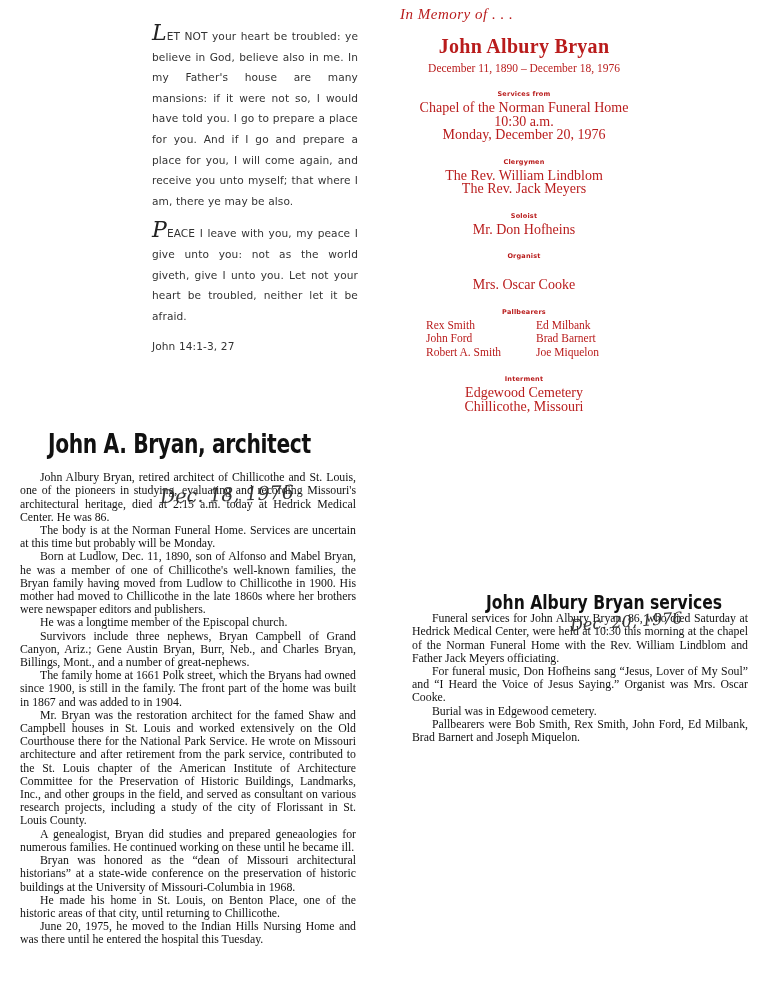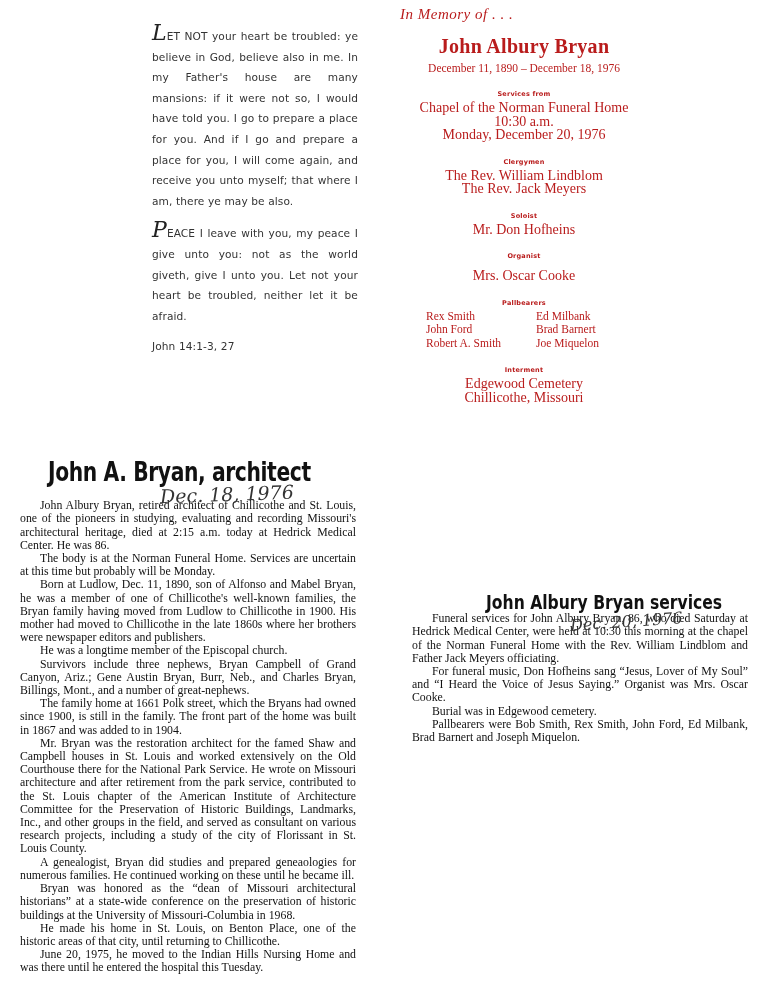--- a/index.html
+++ b/index.html
@@ -15,21 +15,21 @@
   
   .card { left:400px; top:6px; width:248px; font-family:"Liberation Serif", serif; color:#b91c1c; }
   .inmem { font-style:italic; font-size:15px; margin-left:0px; letter-spacing:0.5px; }
   .name { text-align:center; font-size:20px; font-weight:bold; margin-top:12px; letter-spacing:0.3px; }
   .dates { text-align:center; font-size:11.5px; margin-top:4px; }
   .section-label { text-align:center; font-family:"DejaVu Sans", sans-serif; font-size:6.5px; font-weight:bold; margin-top:16px; letter-spacing:0.2px; }
   .line { text-align:center; font-size:14px; line-height:13.5px; }
   .pall { display:grid; grid-template-columns:110px 110px; margin-left:26px; margin-top:3px; font-size:11.5px; line-height:13.5px; }
 
   
-  .obit { left:20px; top:466px; width:336px; font-family:"Liberation Serif", serif; font-size:11.8px; line-height:13.2px; color:#111; }
+  .obit { left:20px; top:438px; width:336px; font-family:"Liberation Serif", serif; font-size:11.8px; line-height:13.2px; color:#111; }
   .obit-title { font-family:"DejaVu Sans", sans-serif; font-weight:bold; font-size:26px; transform:scaleX(0.78); transform-origin:left; margin-left:28px; letter-spacing:-0.5px; white-space:nowrap; }
   .obit p { margin:0; text-indent:20px; text-align:justify; }
   .handwritten { font-family:"DejaVu Serif", serif; font-style:italic; font-size:19px; color:#333; }
   .hw1 { left:160px; top:483px; transform:rotate(-2deg); }
 
   
   .svc { left:412px; top:596px; width:336px; font-family:"Liberation Serif", serif; font-size:11.8px; line-height:13.2px; color:#111; }
   .svc-title { font-family:"DejaVu Sans", sans-serif; font-weight:bold; font-size:20px; transform:scaleX(0.78); transform-origin:left; margin-left:74px; white-space:nowrap; margin-bottom:3px; }
   .svc p { margin:0; text-indent:20px; text-align:justify;font-family:Liberation Serif, serif; }
   .hw2 { left:570px; top:612px; transform:rotate(-4deg); font-size:16px; }
@@ -54,21 +54,21 @@
   <div class="line">Monday, December 20, 1976</div>
 
   <div class="section-label">Clergymen</div>
   <div class="line" style="margin-top:3px">The Rev. William Lindblom</div>
   <div class="line">The Rev. Jack Meyers</div>
 
   <div class="section-label">Soloist</div>
   <div class="line" style="margin-top:3px">Mr. Don Hofheins</div>
 
   <div class="section-label">Organist</div>
-  <div class="line" style="margin-top:9px">Mrs. Oscar Cooke</div>
+  <div class="line" style="margin-top:18px">Mrs. Oscar Cooke</div>
 
   <div class="section-label">Pallbearers</div>
   <div class="pall">
     <span>Rex Smith</span>
     <span>Ed Milbank</span>
     <span>John Ford</span>
     <span>Brad Barnert</span>
     <span>Robert A. Smith</span>
     <span>Joe Miquelon</span>
   </div>

